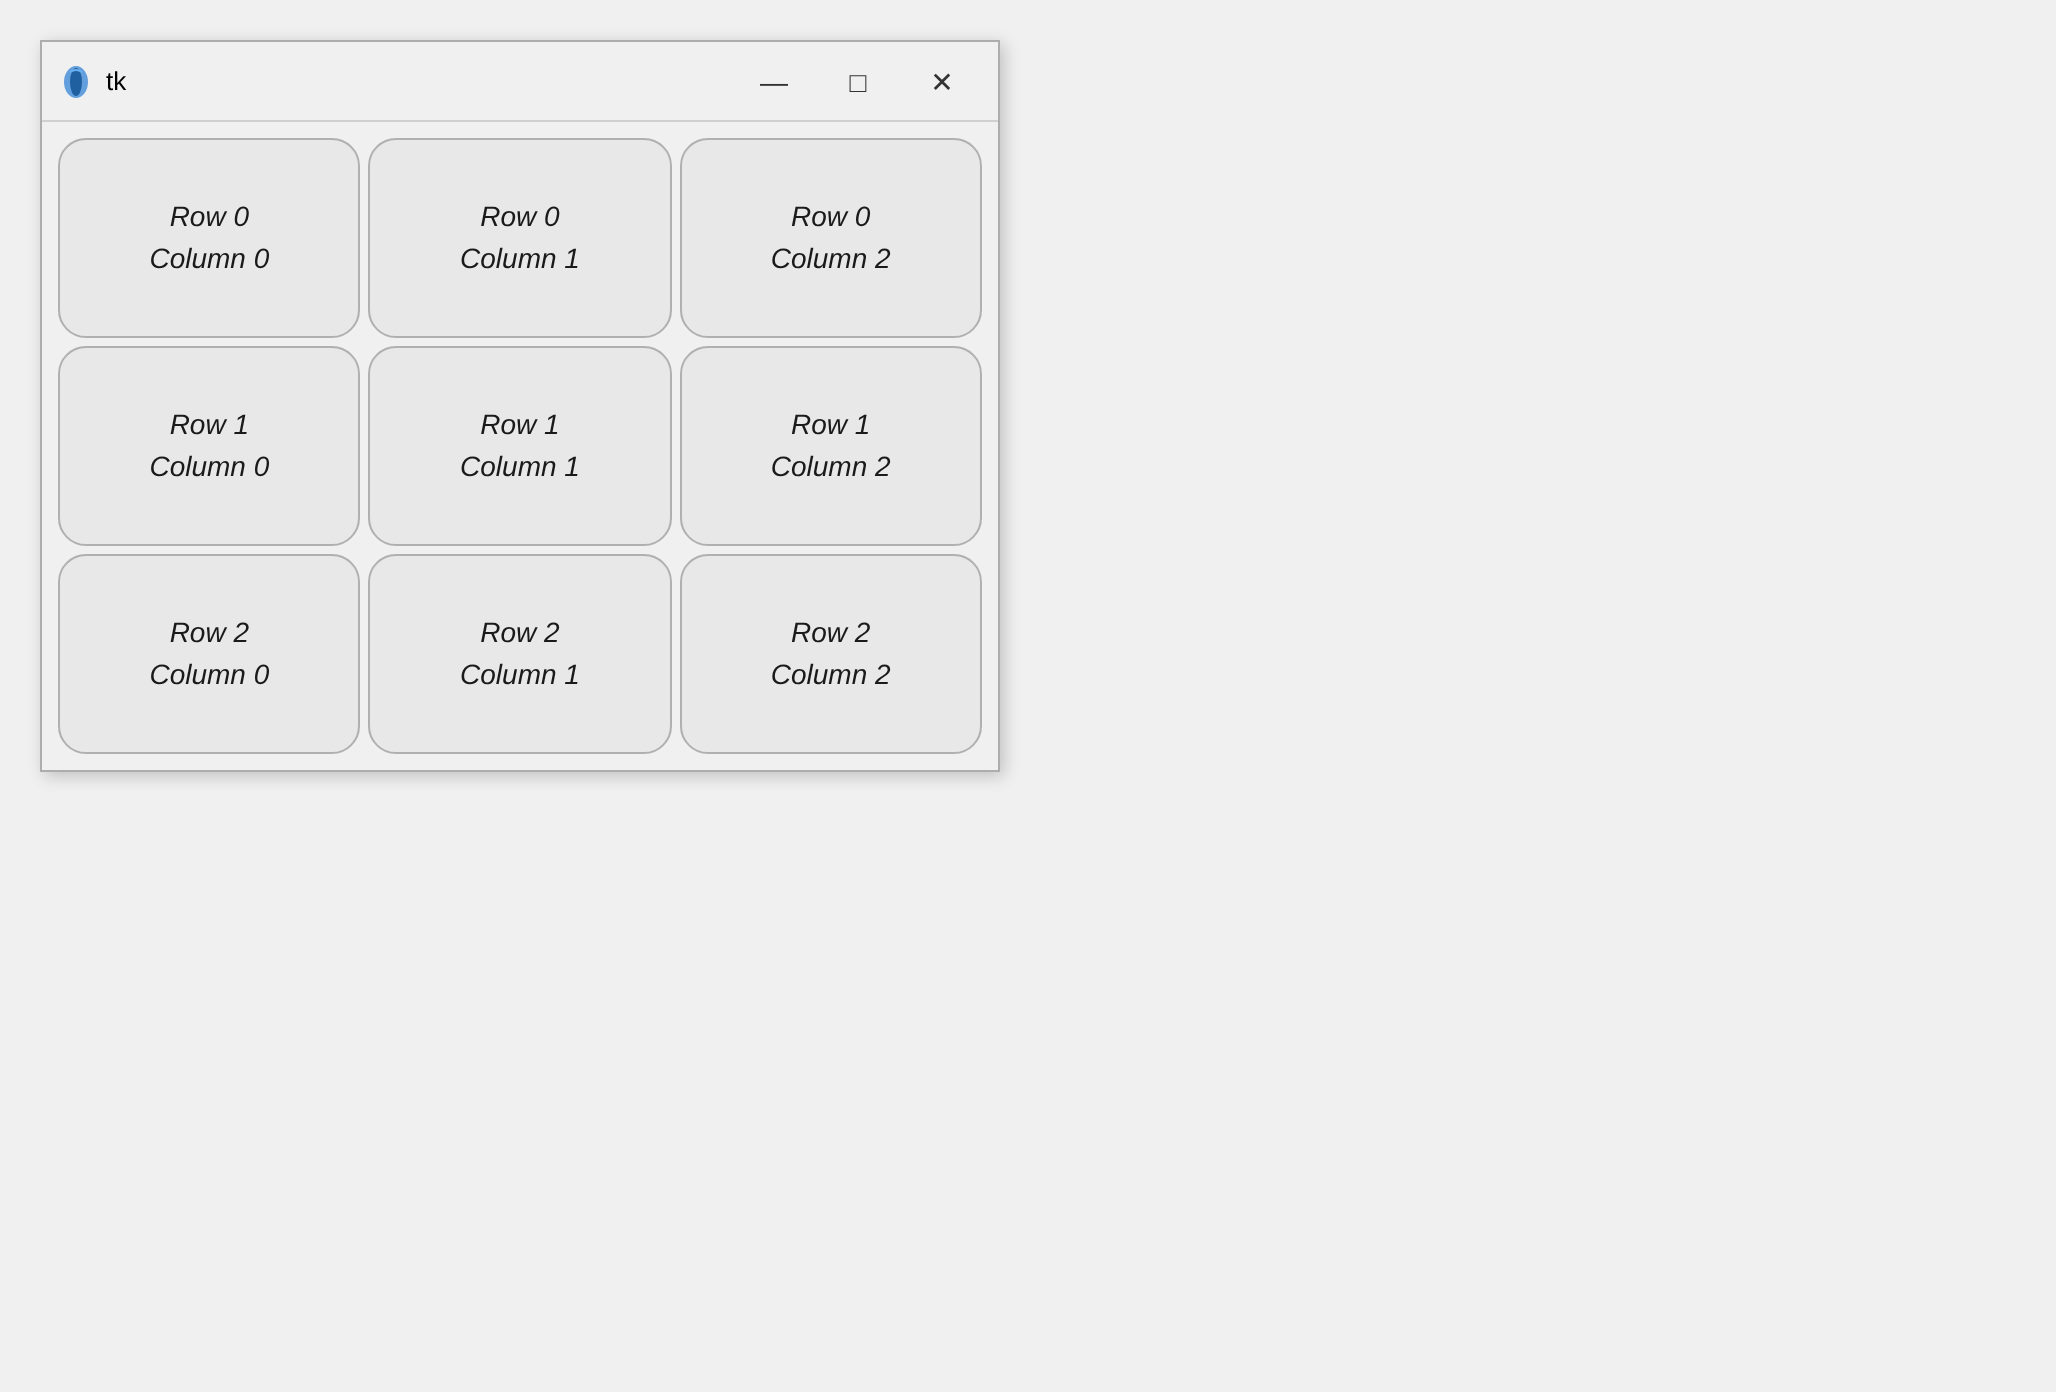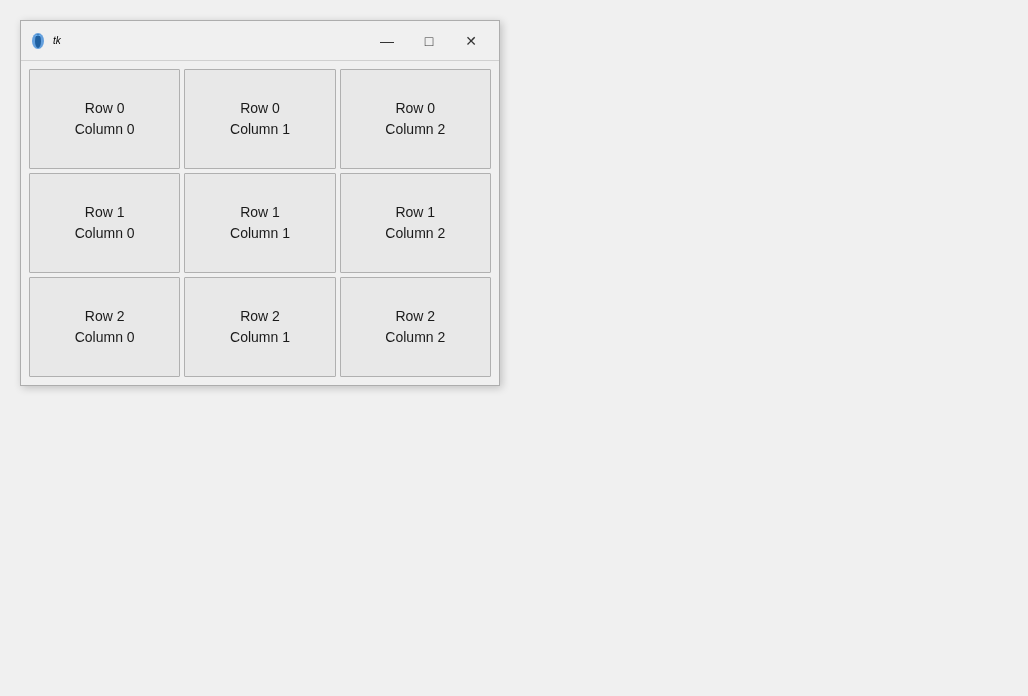--- a/index.html
+++ b/index.html
@@ -37,23 +37,22 @@
 
     .title-bar-icon {
       width: 18px;
       height: 18px;
       margin-right: 6px;
       flex-shrink: 0;
     }
 
     .title-bar-title {
       flex: 1;
-      font-size: 10px;
+      font-size: 13px;
       color: #000;
-      font-style: italic;
     }
 
     .title-bar-controls {
       display: flex;
       gap: 2px;
     }
 
     .title-bar-btn {
       width: 40px;
       height: 28px;
@@ -73,31 +72,32 @@
 
     .grid {
       display: grid;
       grid-template-columns: repeat(3, 1fr);
       gap: 4px;
     }
 
     .grid-cell {
       background-color: #e8e8e8;
       border: 1px solid #b0b0b0;
-      border-radius: 1px;
+      border-radius: 14px;
       padding: 16px 8px;
       text-align: center;
       font-size: 14px;
       color: #1a1a1a;
       line-height: 1.5;
       min-height: 100px;
       display: flex;
       align-items: center;
       justify-content: center;
       cursor: default;
+      font-style: italic;
     }
   </style>
 </head>
 <body>
 
 <div class="window">
   <div class="title-bar">
     <svg class="title-bar-icon" viewBox="0 0 18 18" xmlns="http://www.w3.org/2000/svg">
       <ellipse cx="9" cy="9" rx="6" ry="8" fill="#4a90d9" opacity="0.85"></ellipse>
       <ellipse cx="9" cy="9" rx="3" ry="7" fill="#2060a0"></ellipse>

